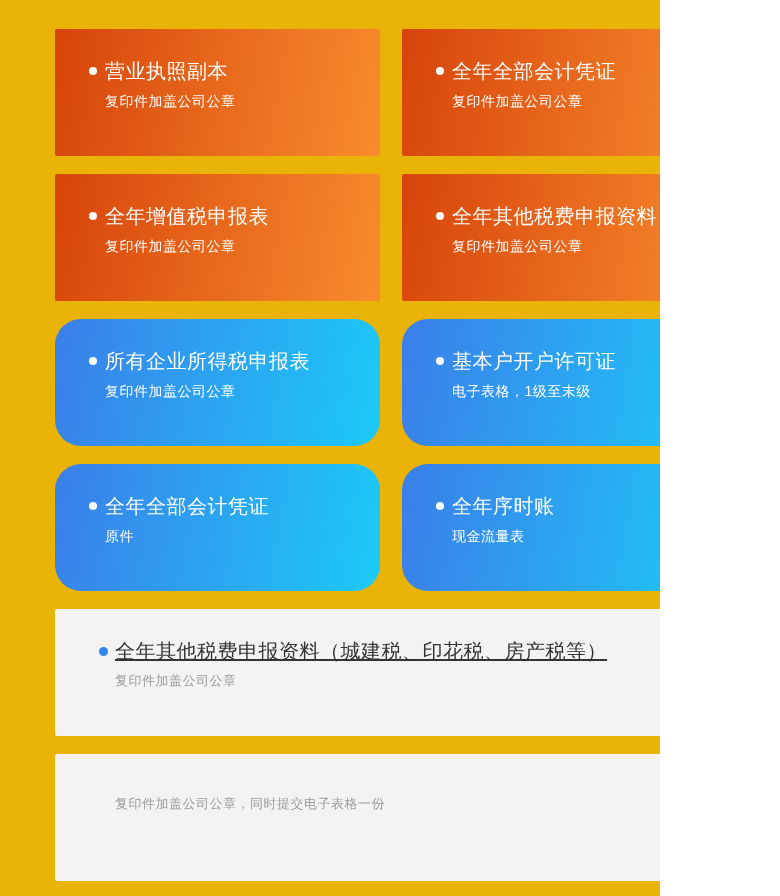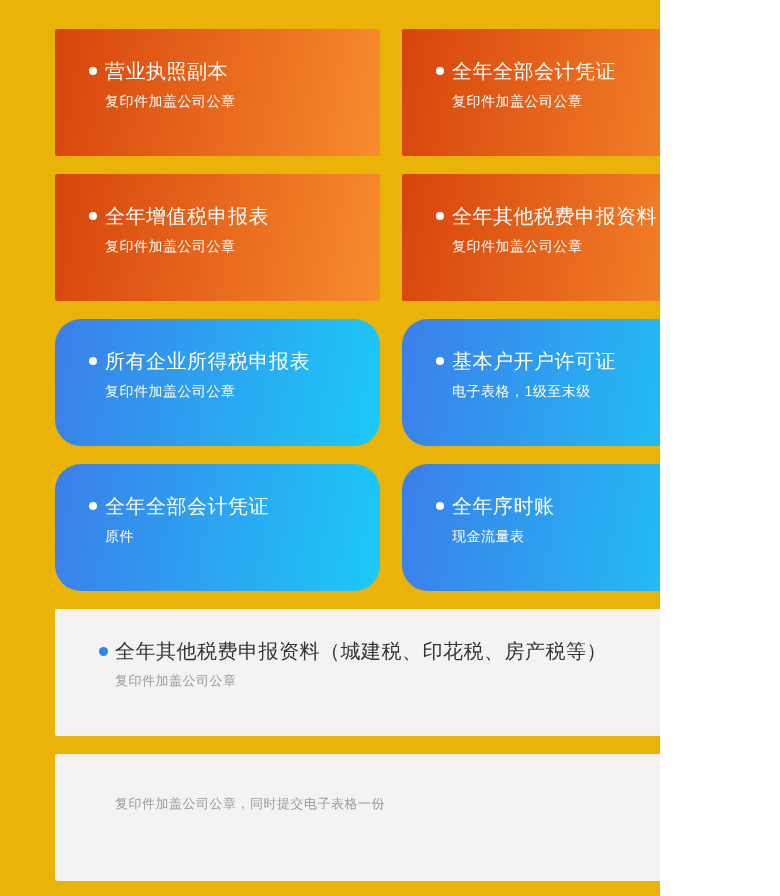--- a/index.html
+++ b/index.html
@@ -62,20 +62,21 @@
   }
   .card-title {
     font-size: 20px;
     line-height: 22px;
     letter-spacing: 0.5px;
     color: #ffffff;
     white-space: nowrap;
   }
   .card.gray .card-title {
     color: var(--gray-title, #333333);
+    text-decoration: underline;
   }
   .card-subtitle {
     margin: 10px 0 0 16px;
     font-size: 14px;
     line-height: 18px;
     letter-spacing: 0.5px;
     color: #ffffff;
     white-space: nowrap;
   }
   .card.gray .card-subtitle {

